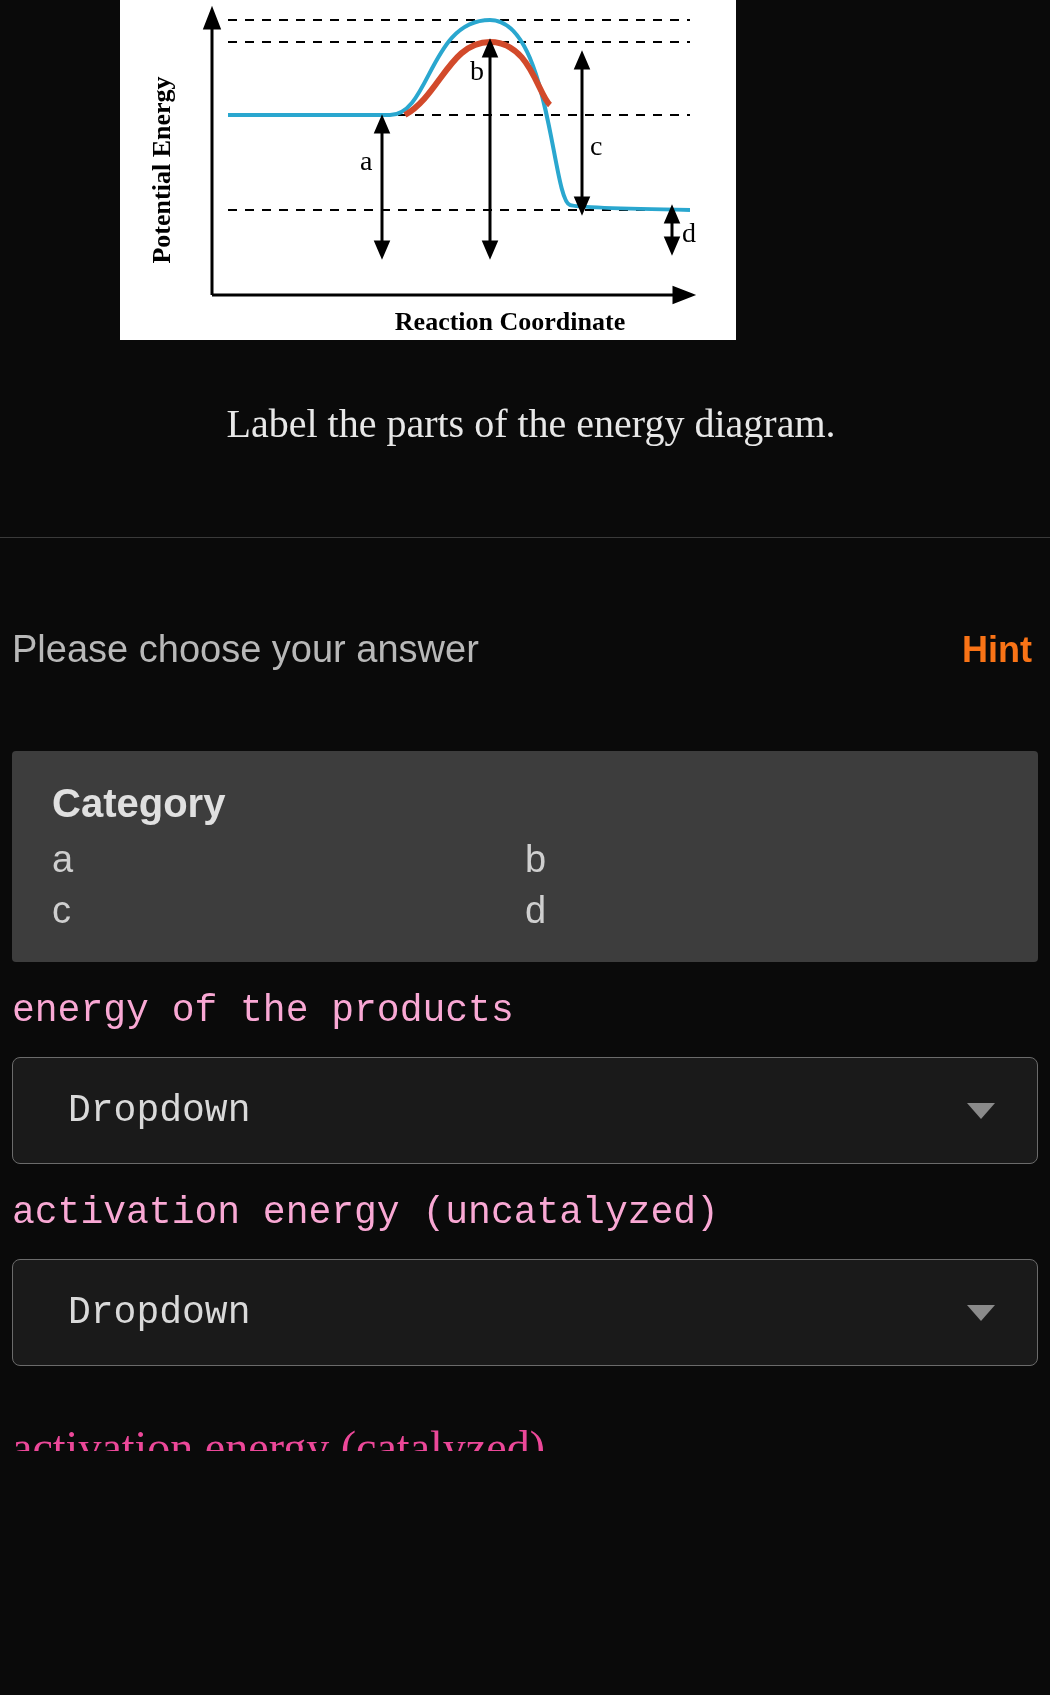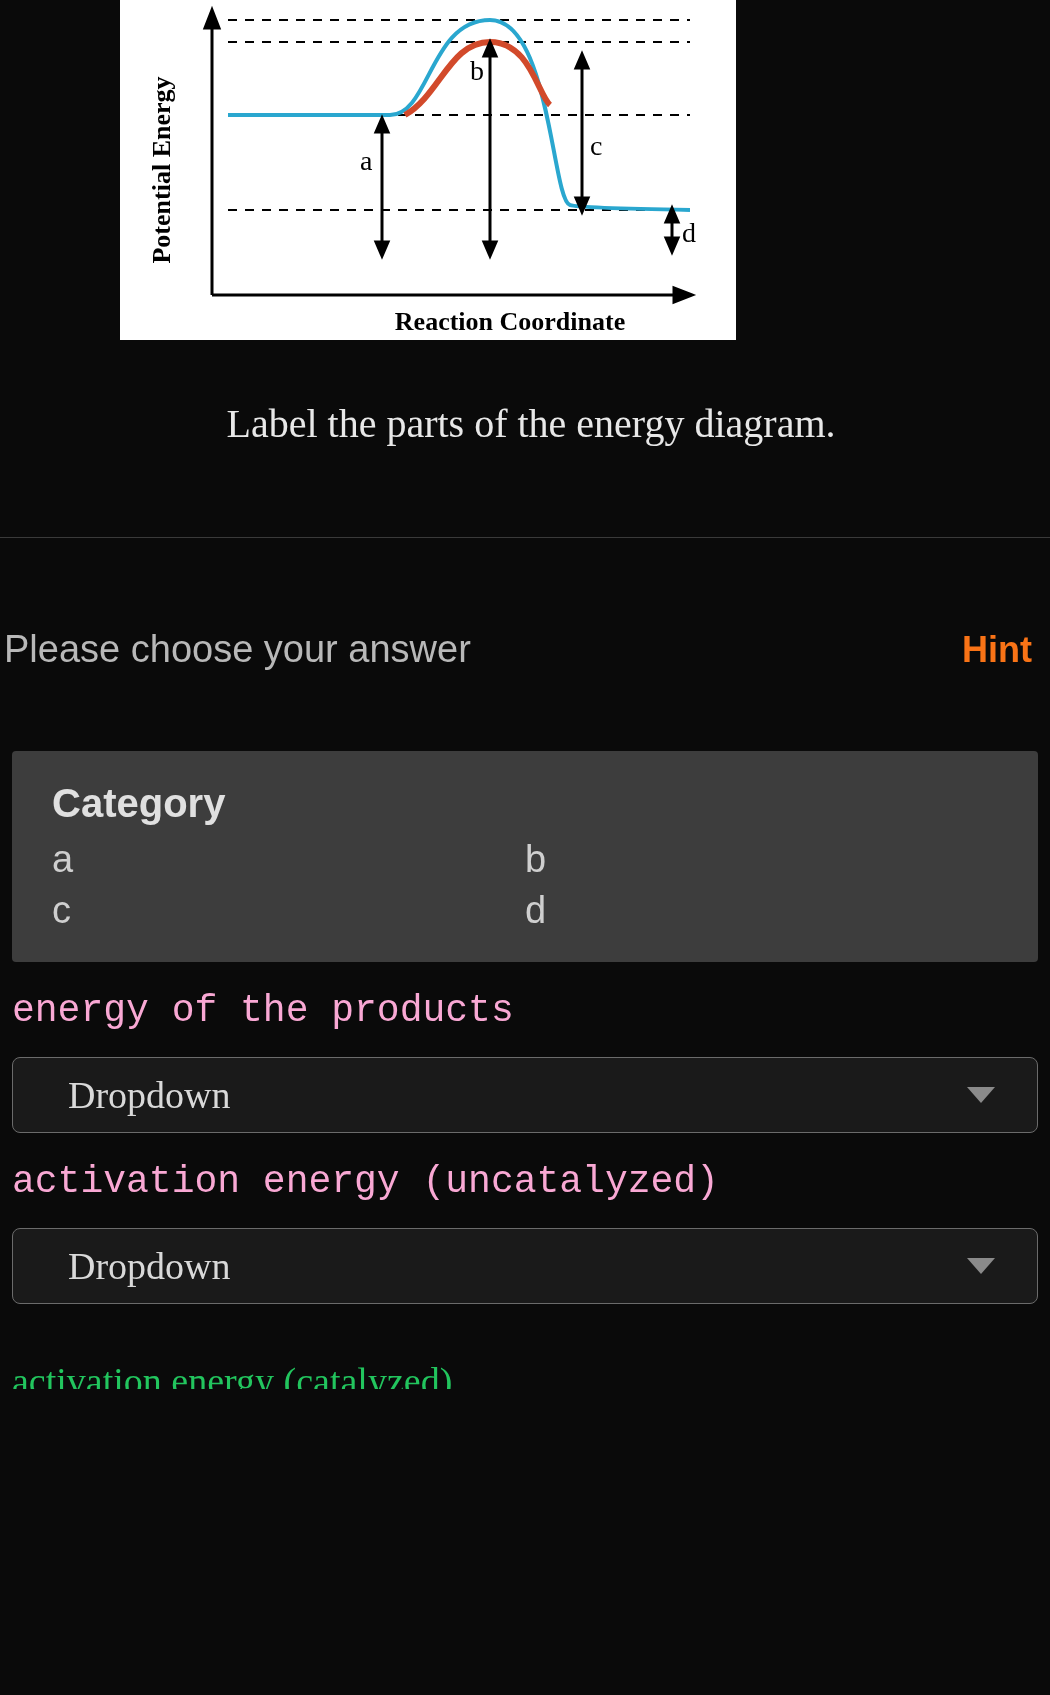--- a/index.html
+++ b/index.html
@@ -31,21 +31,21 @@
     }
     .hr {
       border:none;
       border-top:1px solid #3a3a3a;
       margin-top:90px;
     }
     .choose-row {
       display:flex;
       justify-content:space-between;
       align-items:center;
-      padding:90px 18px 0 4px;
+      padding:90px 18px 0 12px;
     }
     .choose-label {
       font-family: 'Segoe UI', Arial, sans-serif;
       font-size:38px;
       color:#b8b8b8;
     }
     .hint {
       font-family: 'Segoe UI', Arial, sans-serif;
       font-weight:700;
       font-size:36px;
@@ -75,41 +75,41 @@
     .q-label {
       font-family: Liberation Mono, monospace;
       font-size:38px;
       color:#f9a8d4;
       margin:27px 0 0 12px;
     }
     .dropdown {
       margin:25px 12px 0 12px;
       border:1px solid #6b6b6b;
       border-radius:8px;
-      height:76px;
+      height:107px;
       display:flex;
       align-items:center;
       justify-content:space-between;
       padding:0 42px 0 55px;
-      font-family: Liberation Serif, serif;
+      font-family: Liberation Mono, monospace;
       font-size:38px;
       color:#d9d9d9;
       background:#1a1a1a;
       cursor:pointer;
     }
     .caret {
       width:0; height:0;
       border-left:14px solid transparent;
       border-right:14px solid transparent;
       border-top:16px solid #8a8a8a;
     }
     .cutoff {
       font-family: Georgia, serif;
-      font-size:38px;
-      color:#22c55e;
+      font-size:46px;
+      color:#ec4899;
       margin:55px 0 0 12px;
       height:30px;
       overflow:hidden;
     }
   </style>
 </head>
 <body>
 
 <div class="page">
 

